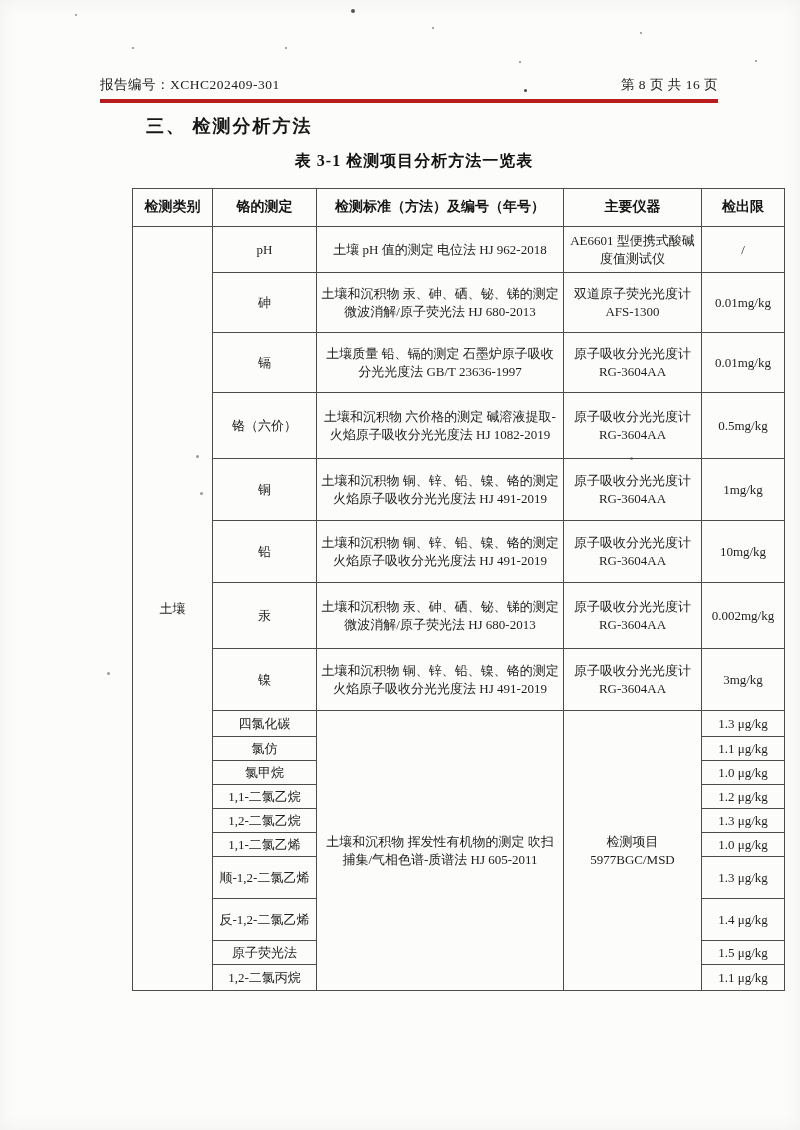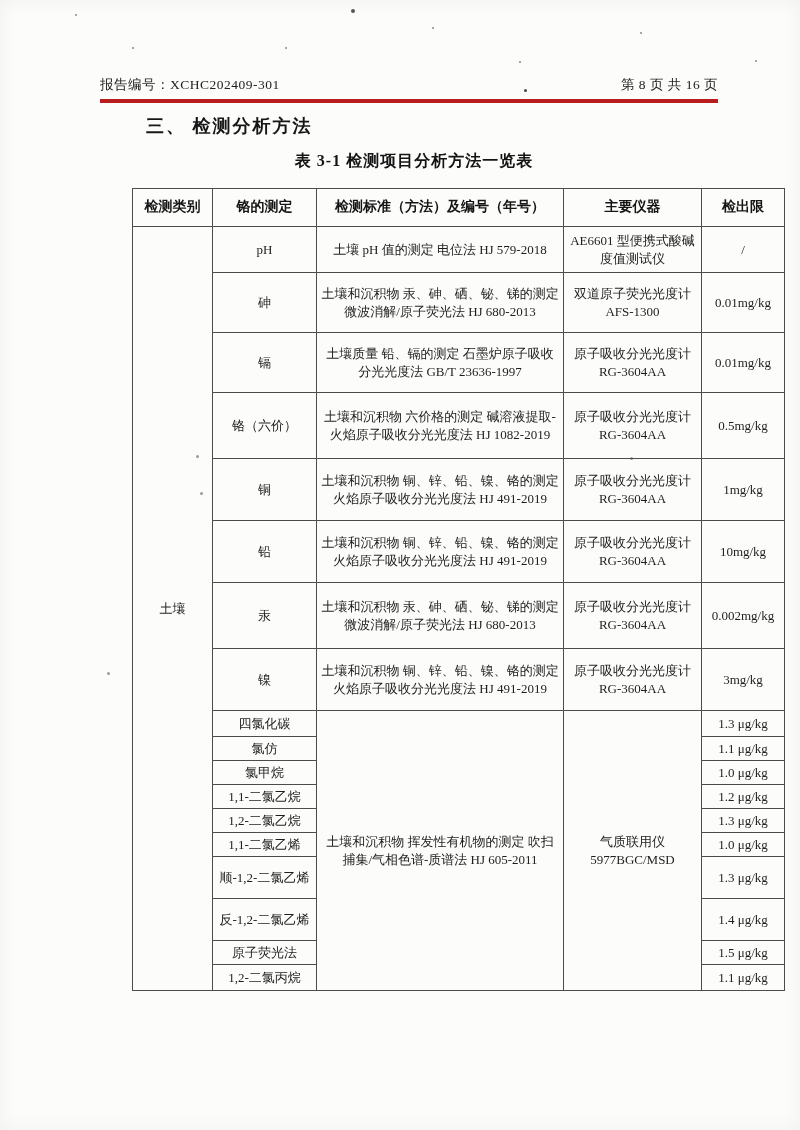--- a/index.html
+++ b/index.html
@@ -102,21 +102,21 @@
       <th>检测类别</th>
       <th>铬的测定</th>
       <th>检测标准（方法）及编号（年号）</th>
       <th>主要仪器</th>
       <th>检出限</th>
     </tr>
 
     <tr class="r-ph">
       <td rowspan="18">土壤</td>
       <td class="item">pH</td>
-      <td class="method">土壤 pH 值的测定 电位法 HJ 579-2018</td>
+      <td class="method">土壤 pH 值的测定 电位法 HJ 962-2018</td>
       <td class="instrument">AE6601 型便携式酸碱度值测试仪</td>
       <td class="limit">/</td>
     </tr>
 
     <tr class="r-62">
       <td class="item">砷</td>
       <td class="method">土壤和沉积物 汞、砷、硒、铋、锑的测定 微波消解/原子荧光法 HJ 680-2013</td>
       <td class="instrument">双道原子荧光光度计 AFS-1300</td>
       <td class="limit">0.01mg/kg</td>
     </tr>
@@ -159,21 +159,21 @@
     <tr class="r-64">
       <td class="item">镍</td>
       <td class="method">土壤和沉积物 铜、锌、铅、镍、铬的测定 火焰原子吸收分光光度法 HJ 491-2019</td>
       <td class="instrument">原子吸收分光光度计 RG-3604AA</td>
       <td class="limit">3mg/kg</td>
     </tr>
 
     <tr class="r-28">
       <td class="item">四氯化碳</td>
       <td rowspan="10" class="method">土壤和沉积物 挥发性有机物的测定 吹扫捕集/气相色谱-质谱法 HJ 605-2011</td>
-      <td rowspan="10" class="instrument">气质联用仪 5977BGC/MSD</td>
+      <td rowspan="10" class="instrument">检测项目 5977BGC/MSD</td>
       <td class="limit">1.3 μg/kg</td>
     </tr>
     <tr class="r-sm">
       <td class="item">氯仿</td>
       <td class="limit">1.1 μg/kg</td>
     </tr>
     <tr class="r-sm">
       <td class="item">氯甲烷</td>
       <td class="limit">1.0 μg/kg</td>
     </tr>

